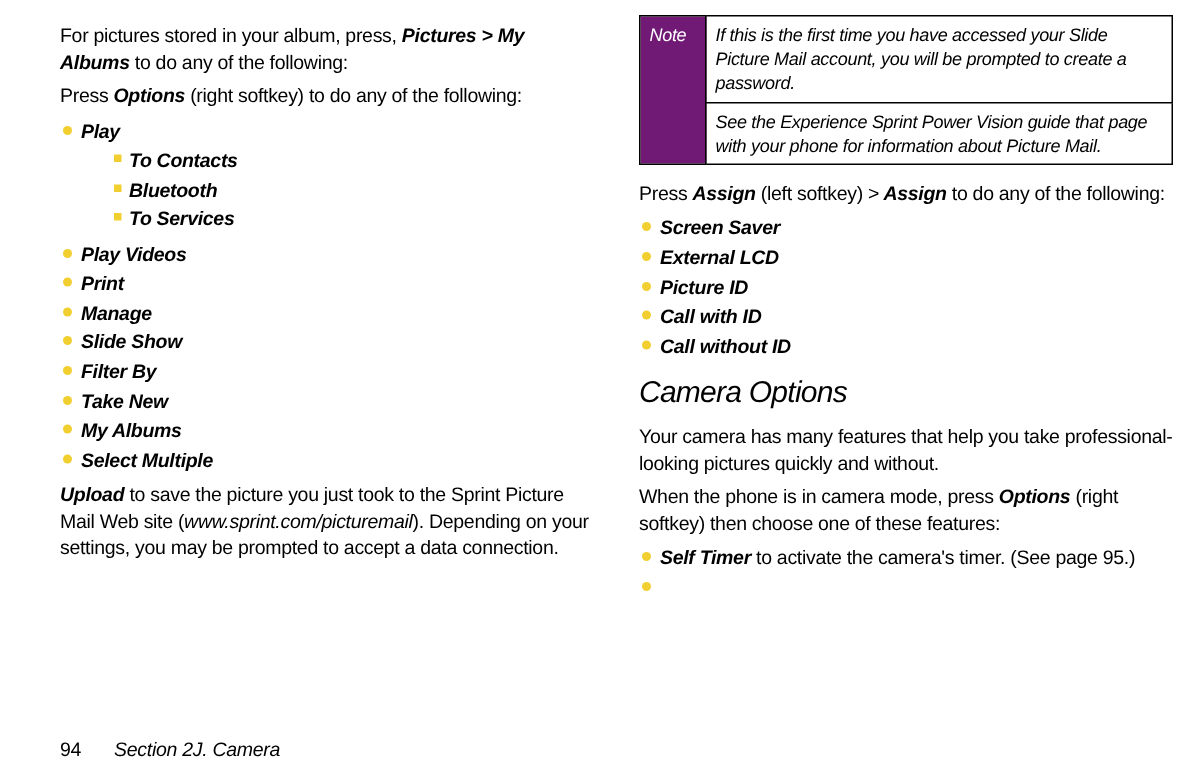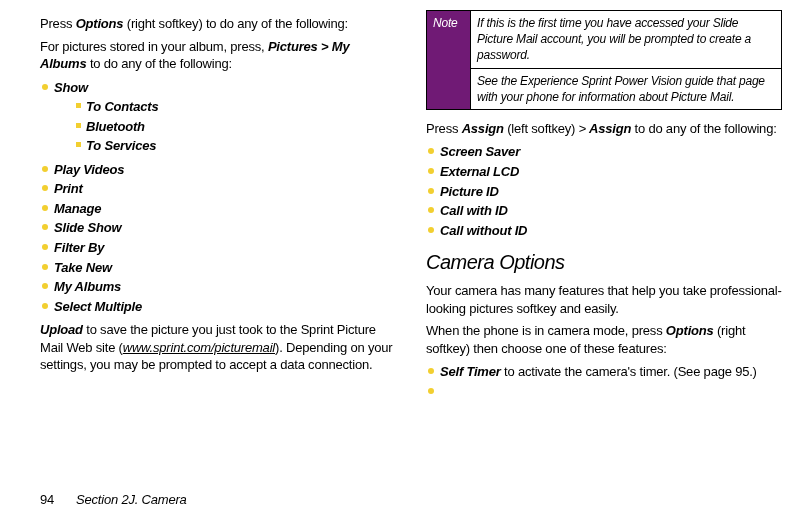--- a/index.html
+++ b/index.html
@@ -67,44 +67,44 @@
       width: 44px;
       text-align: left;
     }
     h2.sec {
       font-style: italic;
       font-weight: normal;
       font-size: 20px;
       margin: 10px 0 6px 0;
       letter-spacing: -0.5px;
     }
-    .underline { text-decoration: underline; }
+    .underline { }
     .footer {
       position: absolute;
       bottom: 10px;
       left: 40px;
       font-style: italic;
       text-align: center;
     }
     .footer .pnum { font-style: normal; margin-right: 22px; }
   </style>
 </head>
 <body>
 
 <div class="cols">
   <div class="col">
     <p>
-      <span>Press </span><span class="bold-it">Options</span><span> (right softkey) to do any of the following:</span>
+      <span>For pictures stored in your album, press, </span><span class="bold-it">Pictures &gt; My Albums</span><span> to do any of the following:</span>
     </p>
     <p>
-      <span>For pictures stored in your album, press, </span><span class="bold-it">Pictures &gt; My Albums</span><span> to do any of the following:</span>
+      <span>Press </span><span class="bold-it">Options</span><span> (right softkey) to do any of the following:</span>
     </p>
     <ul class="ul1">
       <li>
-        <span class="bold-it">Show</span>
+        <span class="bold-it">Play</span>
         <ul class="ul2">
           <li class="bold-it">To Contacts</li>
           <li class="bold-it">Bluetooth</li>
           <li class="bold-it">To Services</li>
         </ul>
       </li>
       <li class="bold-it">Play Videos</li>
       <li class="bold-it">Print</li>
       <li class="bold-it">Manage</li>
       <li class="bold-it">Slide Show</li>
@@ -138,21 +138,21 @@
     <ul class="ul1">
       <li class="bold-it">Screen Saver</li>
       <li class="bold-it">External LCD</li>
       <li class="bold-it">Picture ID</li>
       <li class="bold-it">Call with ID</li>
       <li class="bold-it">Call without ID</li>
     </ul>
 
     <h2 class="sec">Camera Options</h2>
 
-    <p>Your camera has many features that help you take professional-looking pictures softkey and easily.</p>
+    <p>Your camera has many features that help you take professional-looking pictures quickly and without.</p>
 
     <p>
       <span>When the phone is in camera mode, press </span><span class="bold-it">Options</span><span> (right softkey) then choose one of these features:</span>
     </p>
 
     <ul class="ul1">
       <li>
         <span class="bold-it">Self Timer</span><span> to activate the camera's timer. (See page 95.)</span>
       </li>
       <li>&nbsp;</li>

